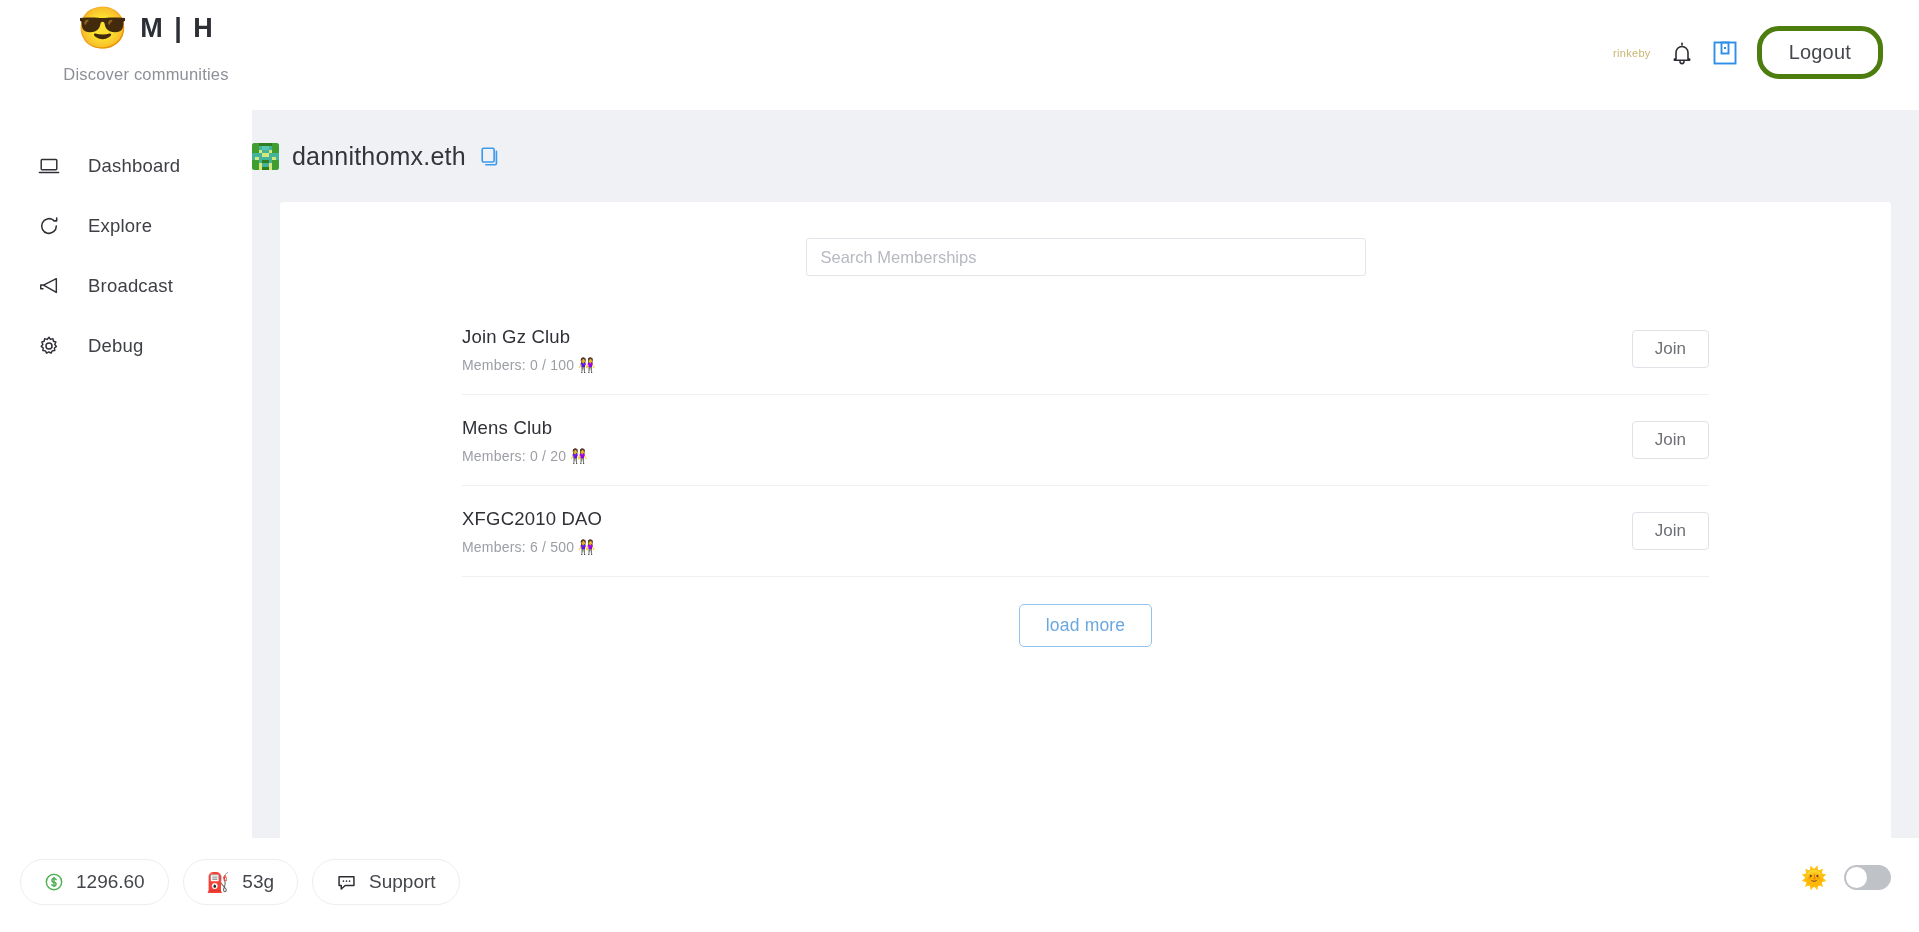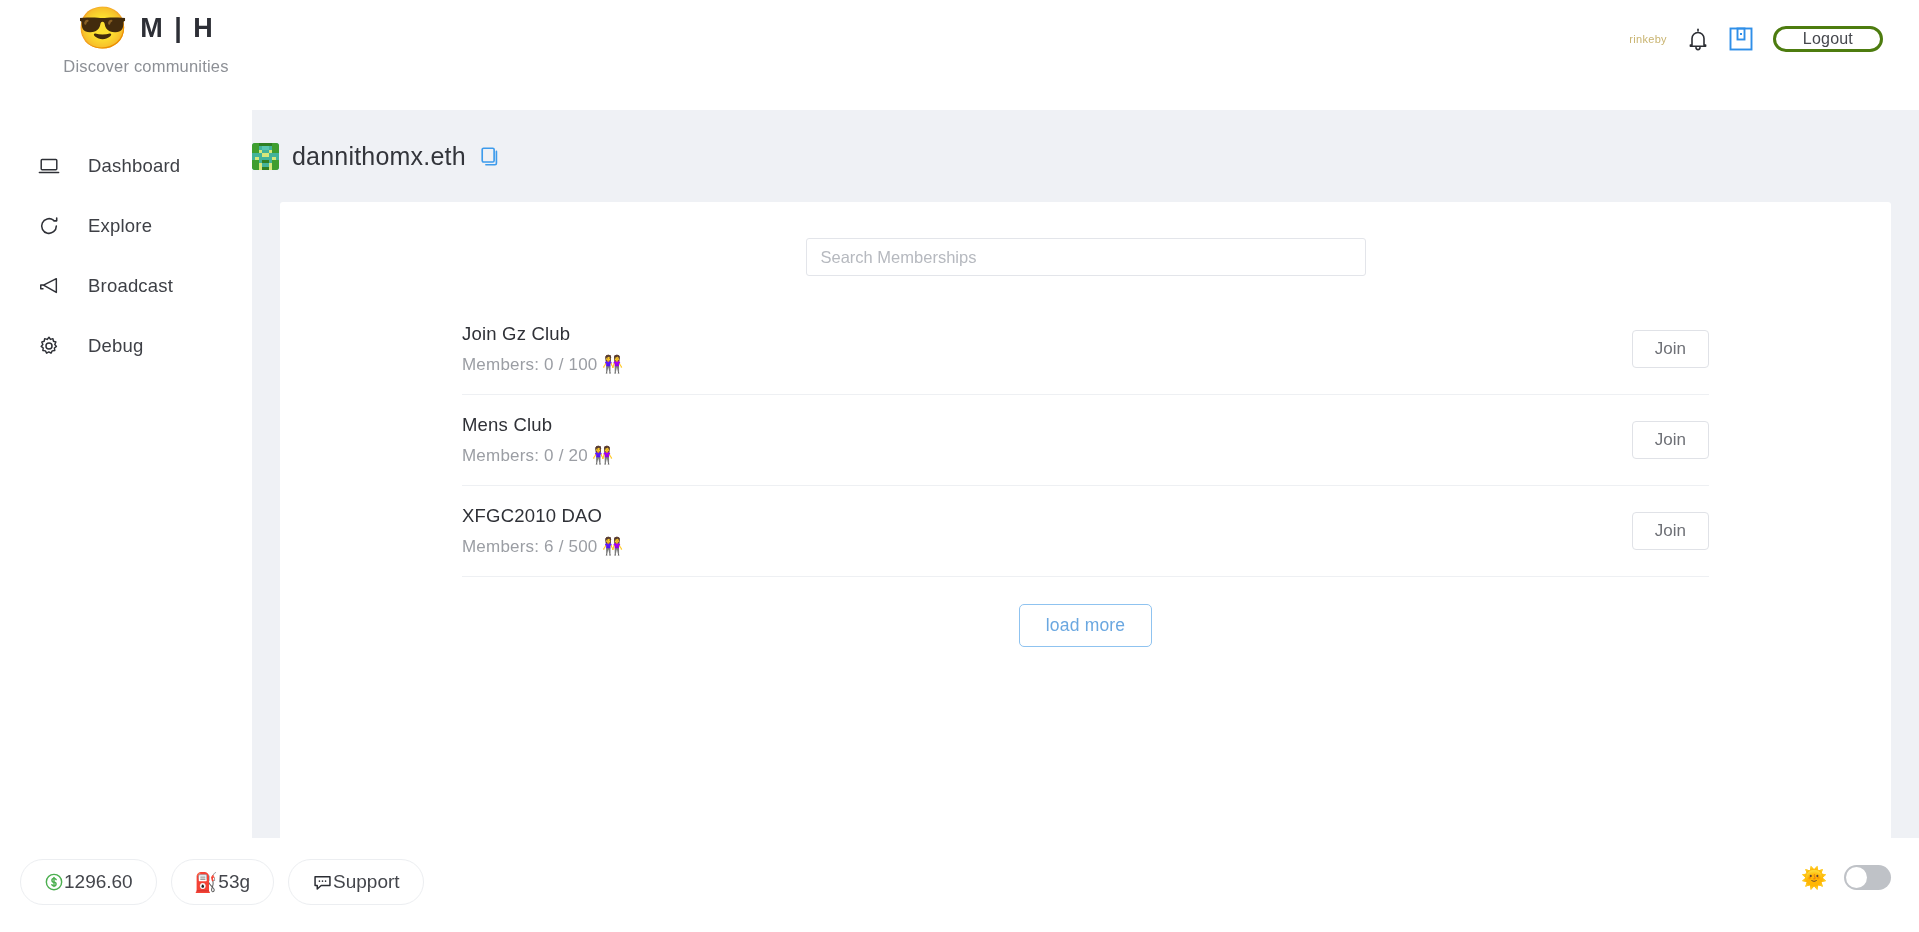--- a/index.html
+++ b/index.html
@@ -43,21 +43,21 @@
     font-size: 41px;
     line-height: 1;
   }
   .brand-text {
     font-size: 27px;
     font-weight: 700;
     color: #2d2f36;
     letter-spacing: 2px;
   }
   .brand-sub {
-    margin-top: 8px;
+    margin-top: 16px;
     font-size: 16.5px;
     color: #8d9096;
     letter-spacing: 0.2px;
   }
 
   .topbar-right {
     position: absolute;
     right: 36px; top: 26px;
     display: flex;
     align-items: center;
@@ -72,25 +72,25 @@
     display: flex;
     align-items: center;
     justify-content: center;
     cursor: pointer;
     background: none;
     border: none;
   }
   .bell-icon svg { display: block; }
   .save-icon svg { display: block; }
   .logout-btn {
-    border: 3px solid #4d7c0f;
+    border: 5px solid #4d7c0f;
     border-radius: 22px;
     background: #ffffff;
-    padding: 1px 27px;
-    font-size: 16px;
+    padding: 10px 27px;
+    font-size: 20px;
     color: #45474d;
     font-family: "Liberation Sans", sans-serif;
     cursor: pointer;
     letter-spacing: 0.2px;
   }
 
   
   .sidebar {
     position: absolute;
     left: 0; top: 110px;
@@ -191,21 +191,21 @@
     align-items: center;
     justify-content: space-between;
   }
   .item-info { display: flex; flex-direction: column; gap: 9px; }
   .item-title {
     font-size: 18.5px;
     color: #2f3137;
     letter-spacing: 0.2px;
   }
   .item-members {
-    font-size: 17px;
+    font-size: 14px;
     color: #9b9ea4;
     letter-spacing: 0.2px;
   }
   .join-btn {
     border: 1px solid #e0e2e7;
     border-radius: 4px;
     background: #ffffff;
     padding: 8px 22px;
     font-size: 17px;
     color: #6e7076;
@@ -239,20 +239,21 @@
   .pills {
     position: absolute;
     left: 20px; top: 21px;
     display: flex;
     align-items: center;
     gap: 14px;
   }
   .pill {
     display: flex;
     align-items: center;
+    gap: 12px;
     height: 46px;
     padding: 0 23px;
     border: 1px solid #eceef1;
     border-radius: 24px;
     background: #ffffff;
     font-size: 19px;
     color: #44464c;
     cursor: pointer;
     font-family: "Liberation Sans", sans-serif;
     white-space: nowrap;

